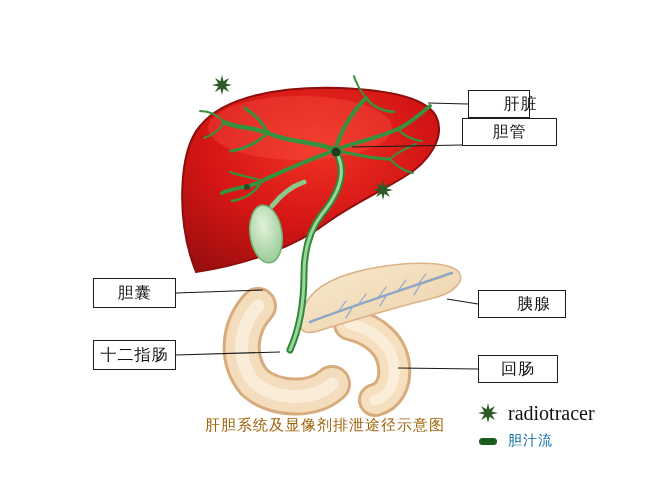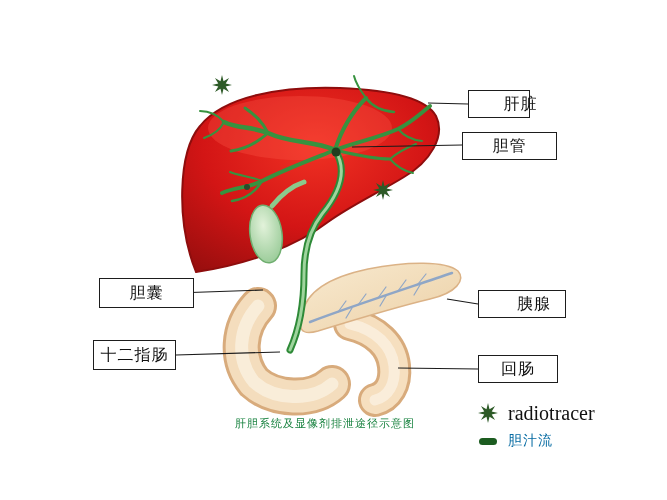--- a/index.html
+++ b/index.html
@@ -9,21 +9,21 @@
   }
   #art{position:absolute;left:0;top:0;width:667px;height:500px;}
   .label-box{
     position:absolute;display:flex;align-items:center;justify-content:center;
     background:#ffffff;border:1.5px solid #1d1d1d;
     font-size:16px;color:#111;letter-spacing:1px;white-space:nowrap;
     box-sizing:border-box;
   }
   .caption{
     position:absolute;left:150px;top:416px;width:350px;text-align:center;
-    font-size:11px;color:#15803d;letter-spacing:1px;
+    font-size:15px;color:#a16207;letter-spacing:1px;
   }
   .legend{position:absolute;left:476px;top:400px;width:170px;}
   .legend-row{display:flex;align-items:center;height:26px;}
   .legend-row + .legend-row{margin-top:2px;}
   .legend-icon{width:24px;height:24px;margin-right:8px;flex:0 0 auto;}
   .legend-text-en{font-family:"Liberation Serif","DejaVu Serif",serif;font-size:20px;color:#111;}
   .legend-text-zh{font-size:14px;color:#0369a1;letter-spacing:1px;}
 </style>
 </head>
 <body>
@@ -110,22 +110,22 @@
       <line x1="468" y1="104" x2="428" y2="103"></line>
       <line x1="462" y1="145" x2="352" y2="147"></line>
       <line x1="176" y1="293" x2="263" y2="290"></line>
       <line x1="176" y1="355" x2="280" y2="352"></line>
       <line x1="478" y1="304" x2="447" y2="299"></line>
       <line x1="478" y1="369" x2="398" y2="368"></line>
     </g>
   </svg>
 
   <div class="label-box" style="left:468px;top:90px;width:62px;height:28px;padding-left:43px;">肝脏</div>
-  <div class="label-box" style="left:462px;top:132px;width:95px;height:28px;">胆管</div>
-  <div class="label-box" style="left:99px;top:278px;width:95px;height:30px;">胆囊</div>
+  <div class="label-box" style="left:462px;top:118px;width:95px;height:28px;">胆管</div>
+  <div class="label-box" style="left:93px;top:278px;width:83px;height:30px;">胆囊</div>
   <div class="label-box" style="left:93px;top:340px;width:83px;height:30px;">十二指肠</div>
   <div class="label-box" style="left:478px;top:290px;width:88px;height:28px;padding-left:24px;">胰腺</div>
   <div class="label-box" style="left:478px;top:355px;width:80px;height:28px;">回肠</div>
 
   <div class="caption">肝胆系统及显像剂排泄途径示意图</div>
 
   <div class="legend">
     <div class="legend-row">
       <svg class="legend-icon" viewBox="-12 -12 24 24">
         <use href="#rt-star" fill="#2d5a27"></use>

